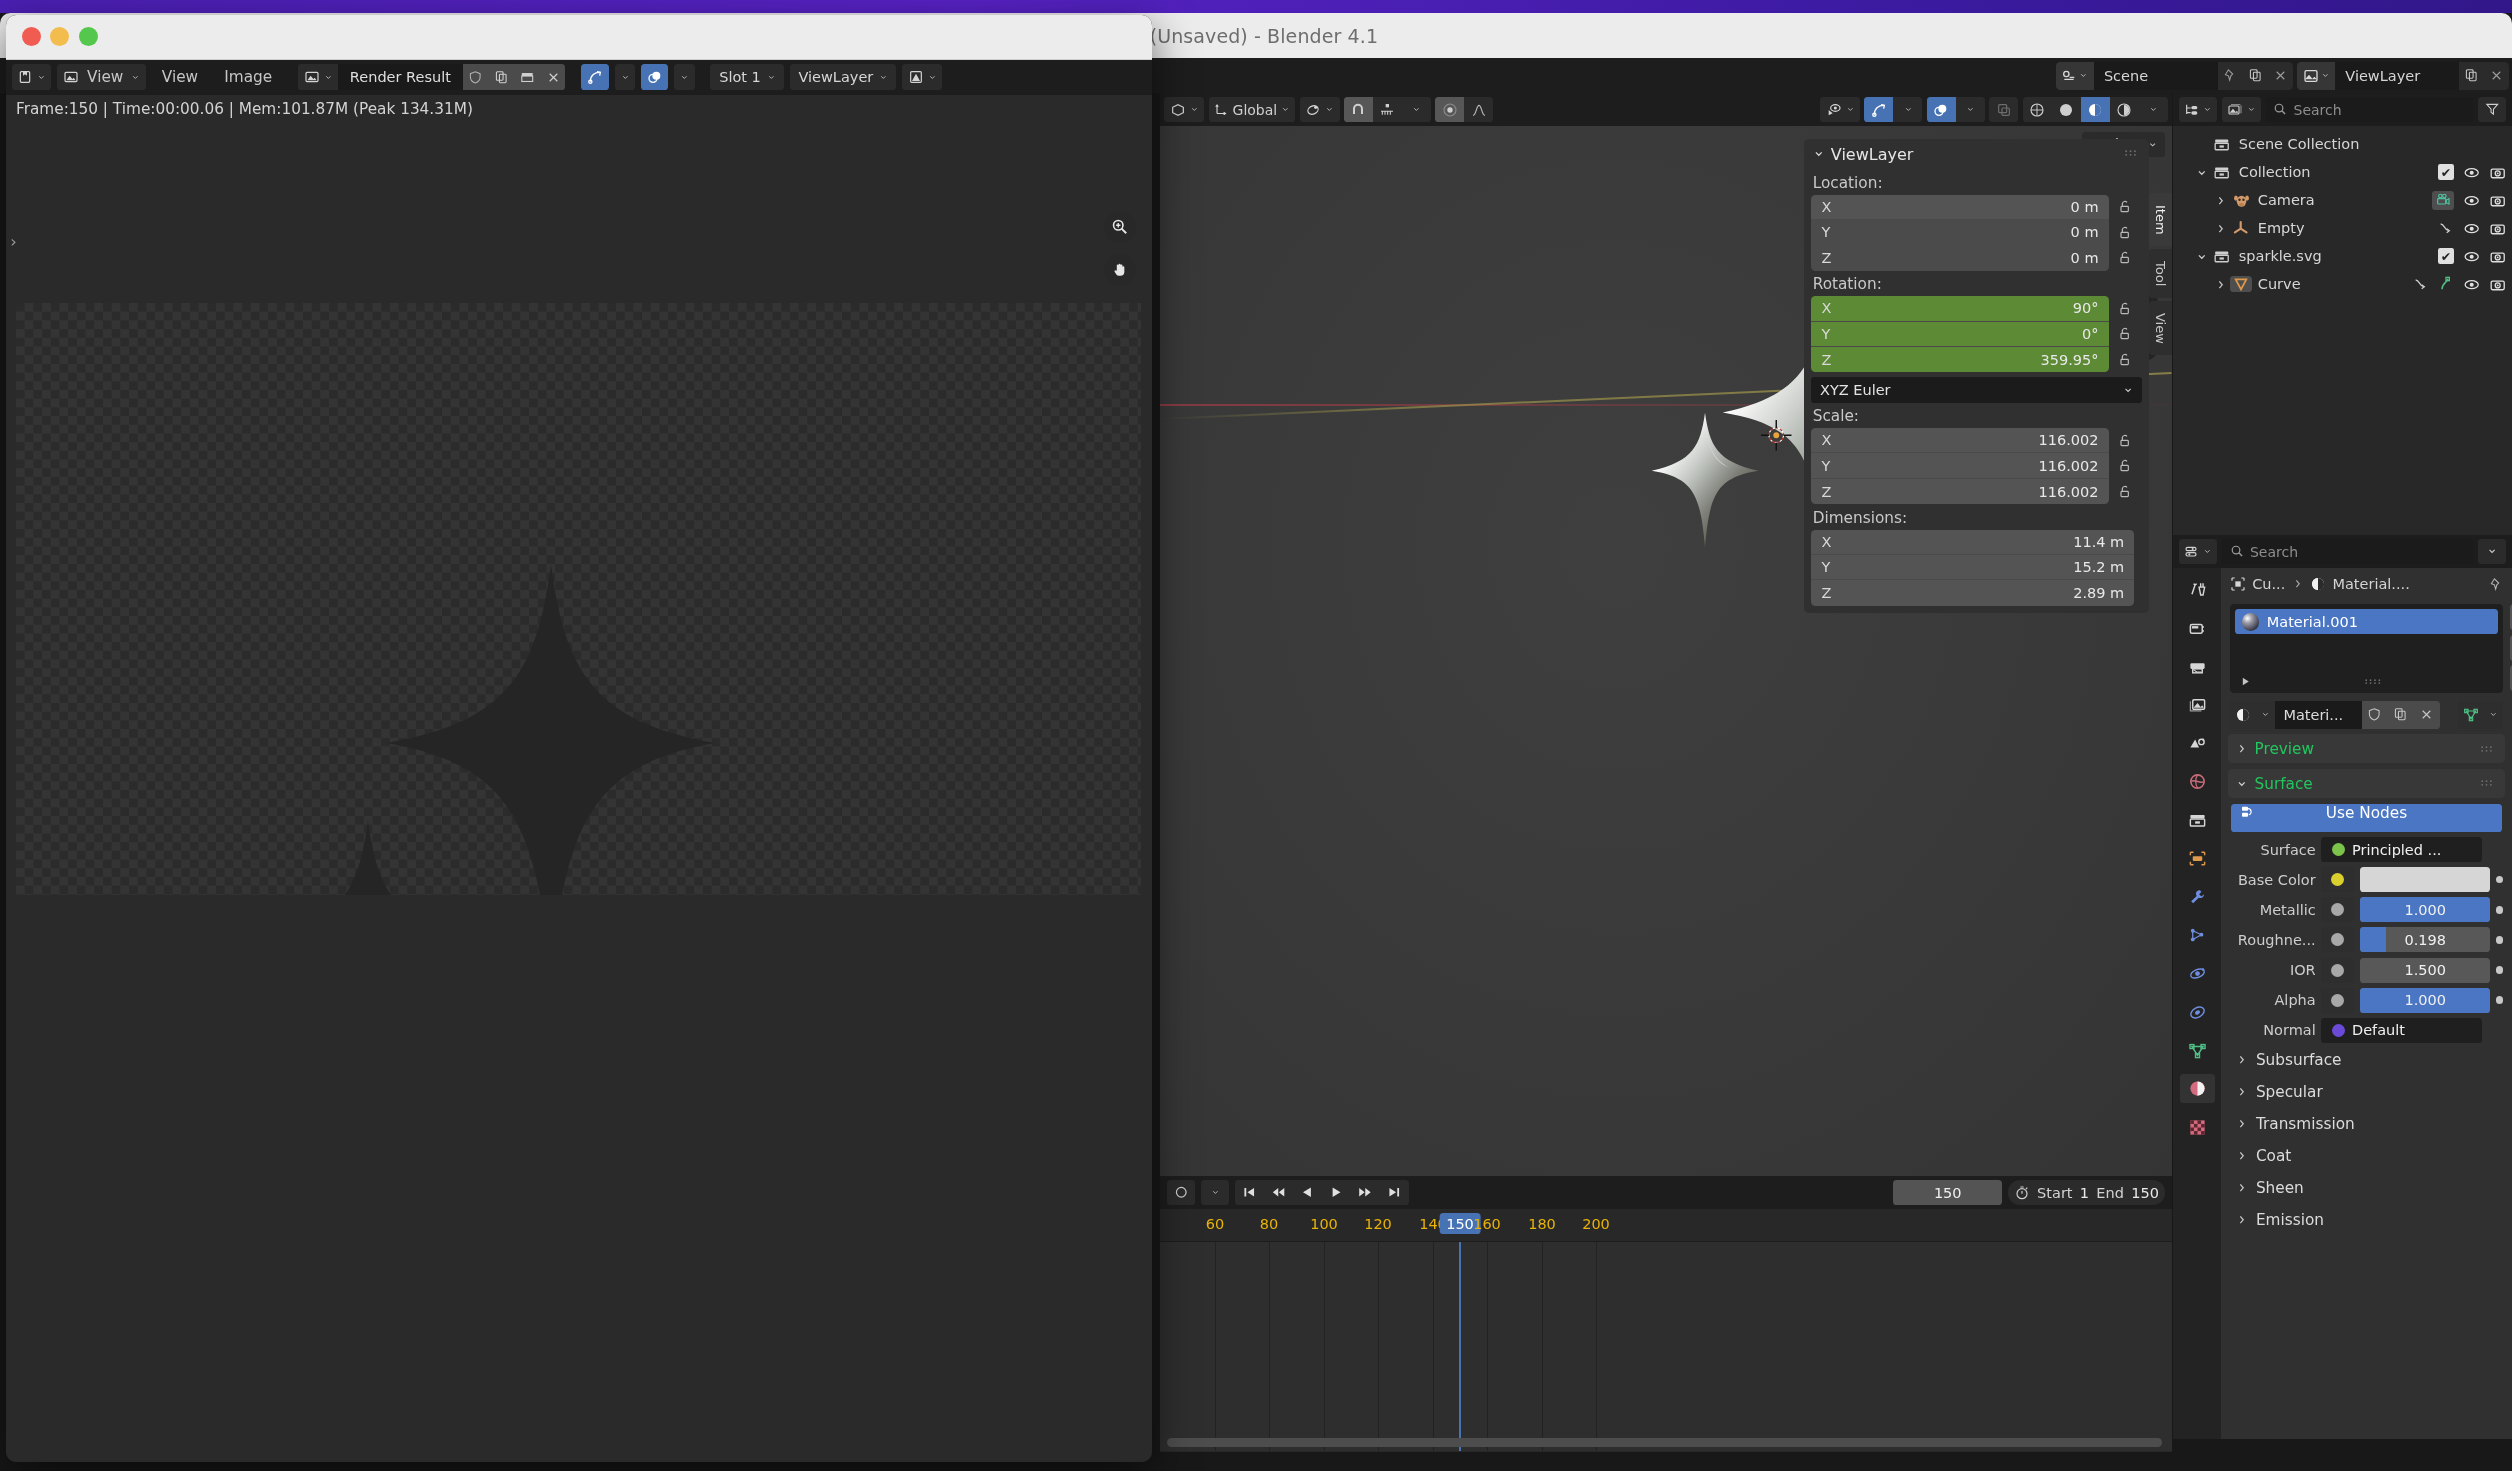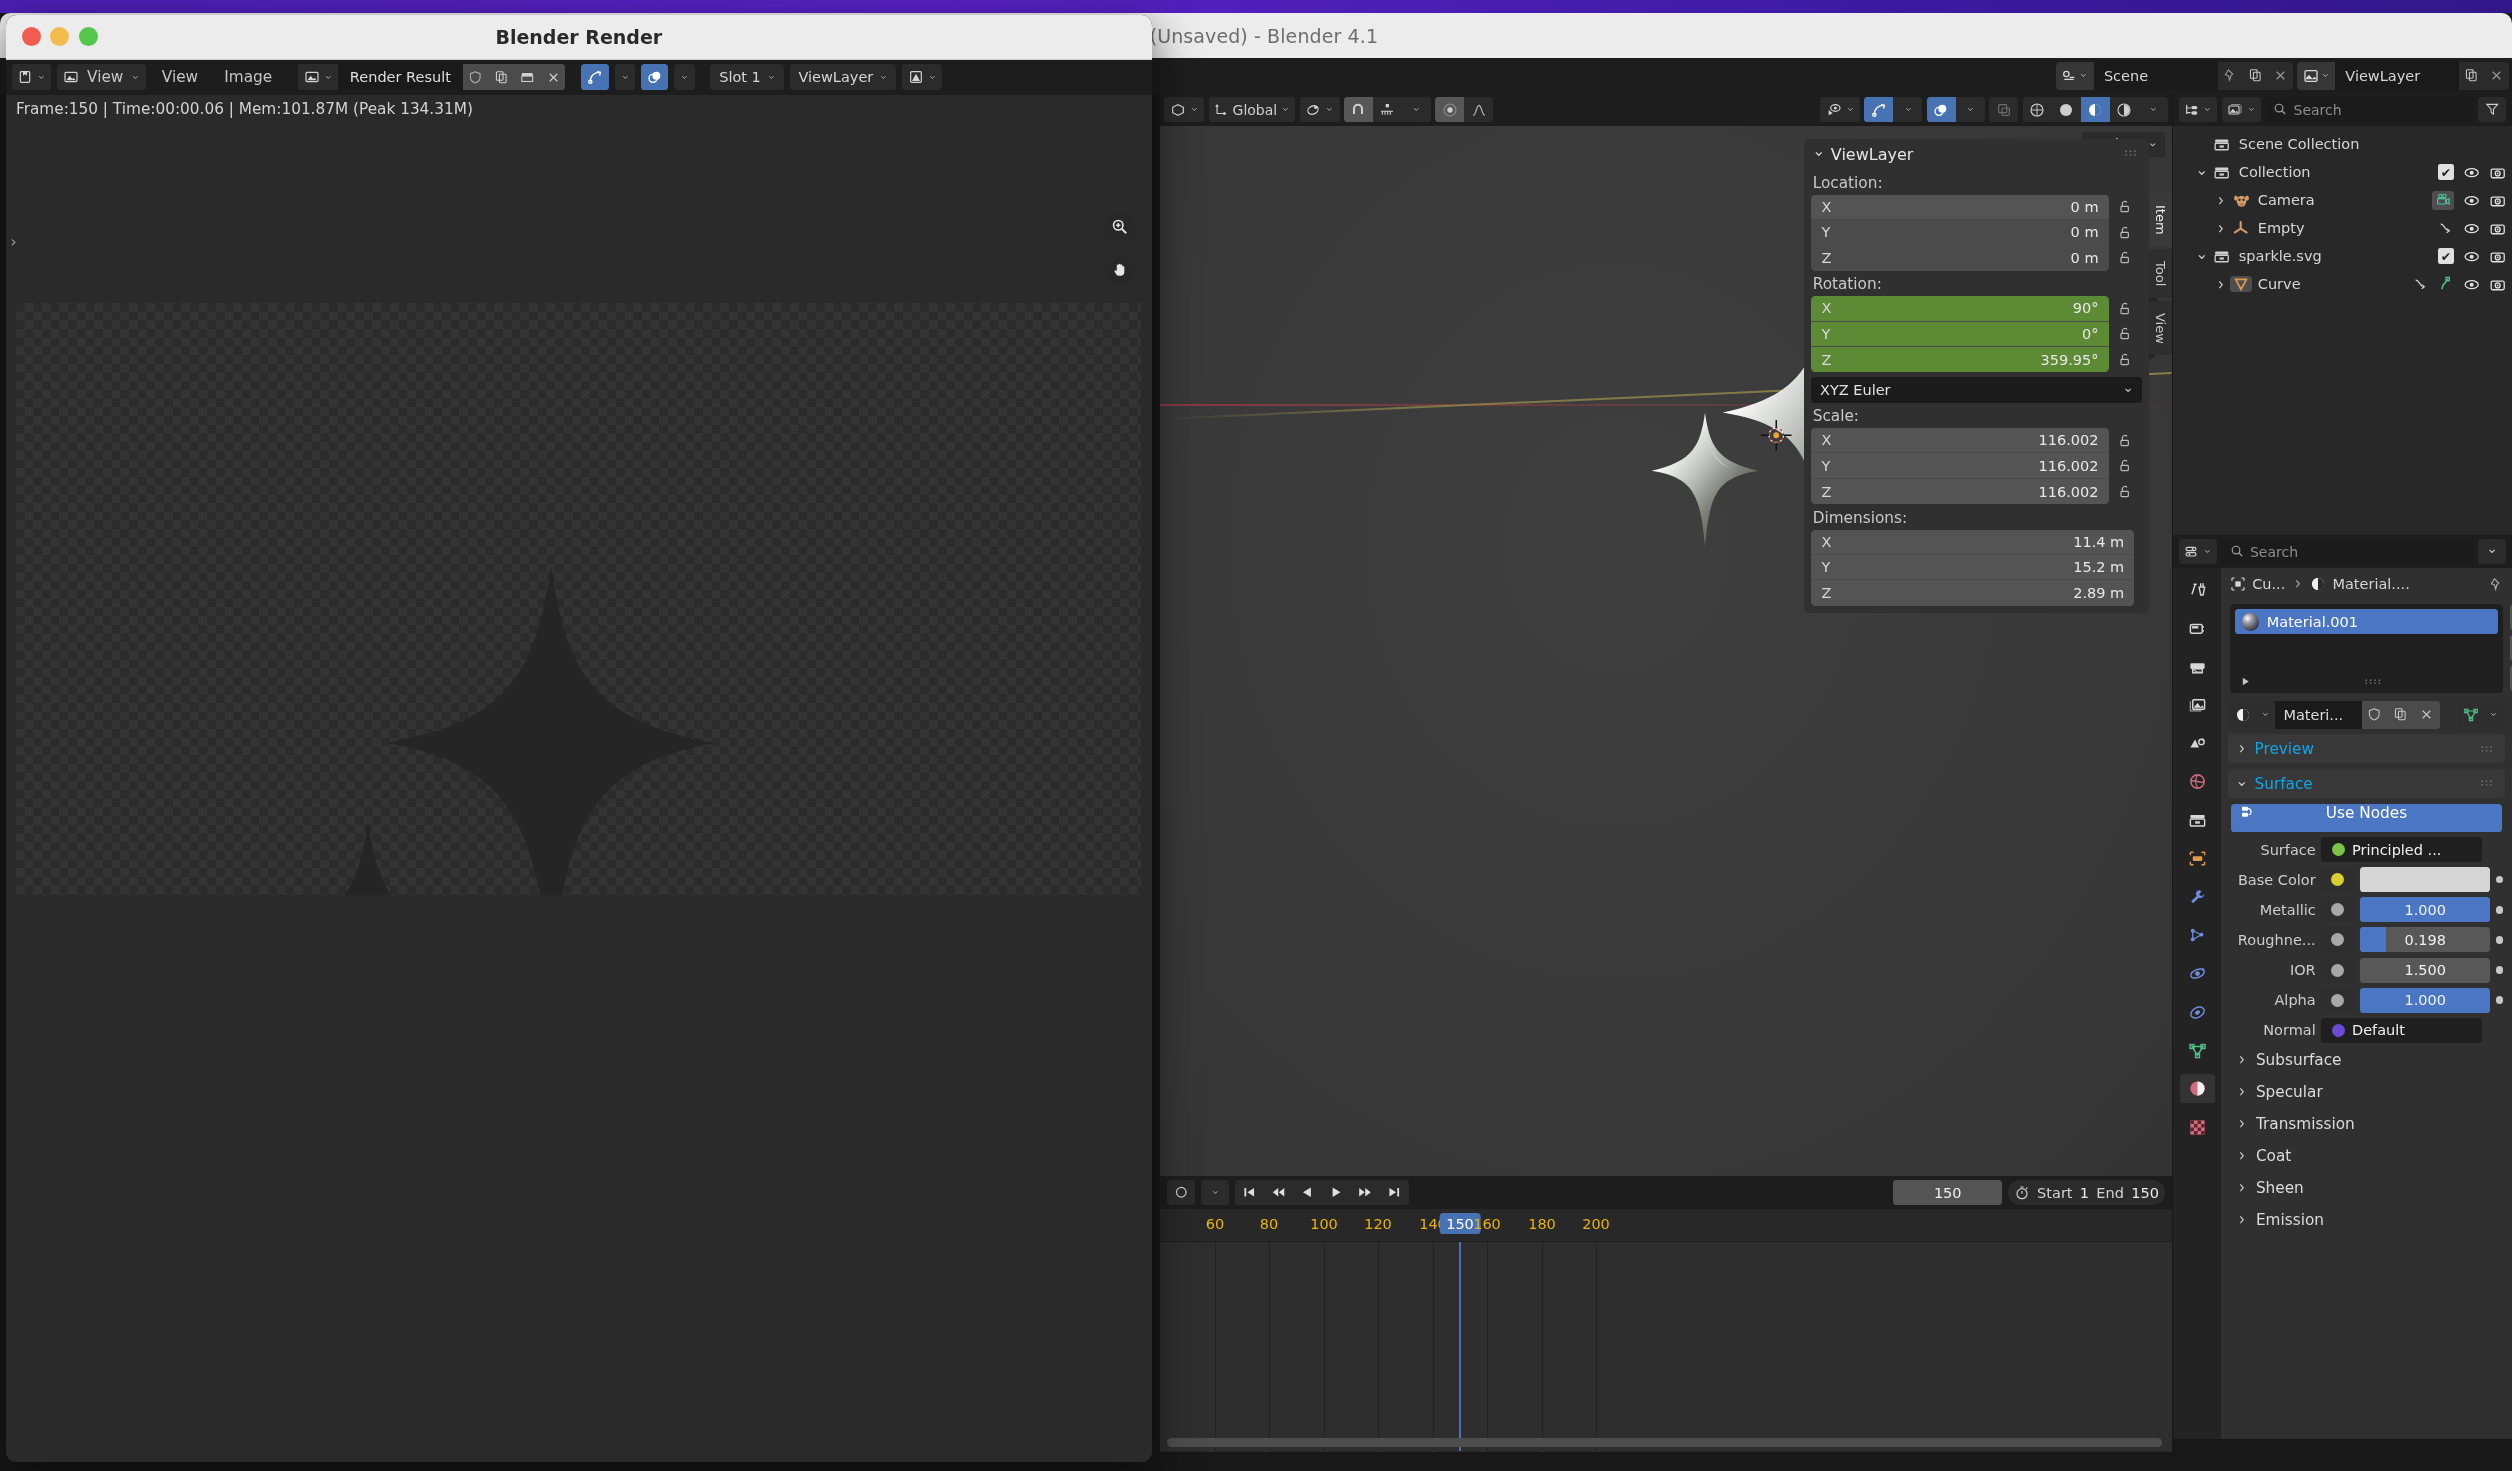--- a/index.html
+++ b/index.html
@@ -277,21 +277,21 @@
     display: flex; align-items: center; background: #2e2e2e; border-radius: 3.6px; height: 28px; overflow: hidden;
   }
   .mat-id-name {
     background: #1a1a1a; color: #dcdcdc; font-size: 14.5px; padding: 0 8.7px;
     height: 28px; display: flex; align-items: center; min-width: 87px;
   }
   .mat-id-btn { width: 26px; height: 28px; display: flex; align-items: center; justify-content: center; background: #4b4b4b; }
 
   .pr-panel-head {
     display: flex; align-items: center; gap: 7.3px; height: 29px; margin: 5.8px 7.3px 0 7.3px;
-    padding: 0 7.3px; background: #383838; border-radius: 4.4px; font-size: 15.3px; color: #0ea5e9;
+    padding: 0 7.3px; background: #383838; border-radius: 4.4px; font-size: 15.3px; color: #22c55e;
   }
   .use-nodes {
     margin: 5.8px 10.2px 0 10.2px; height: 28px; background: #4a76c4; border-radius: 3.6px;
     display: flex; justify-content: center; gap: 8.7px;
     font-size: 15.3px; color: #fff; position: relative;
   }
   .use-nodes .nico { position: absolute; left: 8.7px; }
 
   .prop-row {
     display: flex; align-items: center; margin: 5.1px 8.7px 0 8.7px; gap: 5.8px; height: 25px;
@@ -1604,21 +1604,20 @@
 
   </div>
 
   <div class="render-win">
     <div class="rw-titlebar">
       <div class="traffic">
         <div class="tl-dot" style="background:#f05c52"></div>
         <div class="tl-dot" style="background:#f3bd4e"></div>
         <div class="tl-dot" style="background:#55c74d"></div>
       </div>
-      <div class="rw-title">Blender Render</div>
     </div>
 
     <div class="rw-toolbar">
       <div class="rw-btn">
         <svg width="16" height="16" viewBox="0 0 24 24">
             <rect x="5" y="4" width="14" height="16" rx="1.5" fill="none" stroke="#d3d3d3" stroke-width="1.8"></rect>
             <path d="M9 4 L9 10 L12 8 L15 10 L15 4" fill="#d3d3d3"></path>
           </svg>
         <svg width="8.7" height="8.7" viewBox="0 0 24 24">
             <path d="M6 9 L12 15 L18 9" stroke="#bbb" stroke-width="2.6" fill="none"></path>

